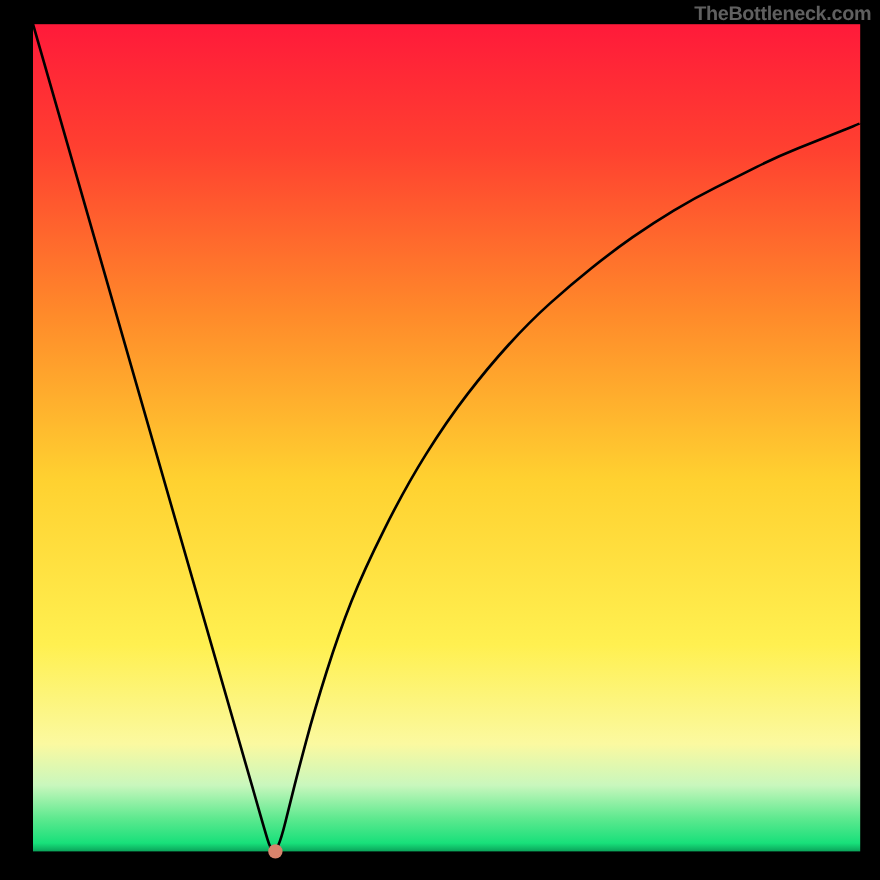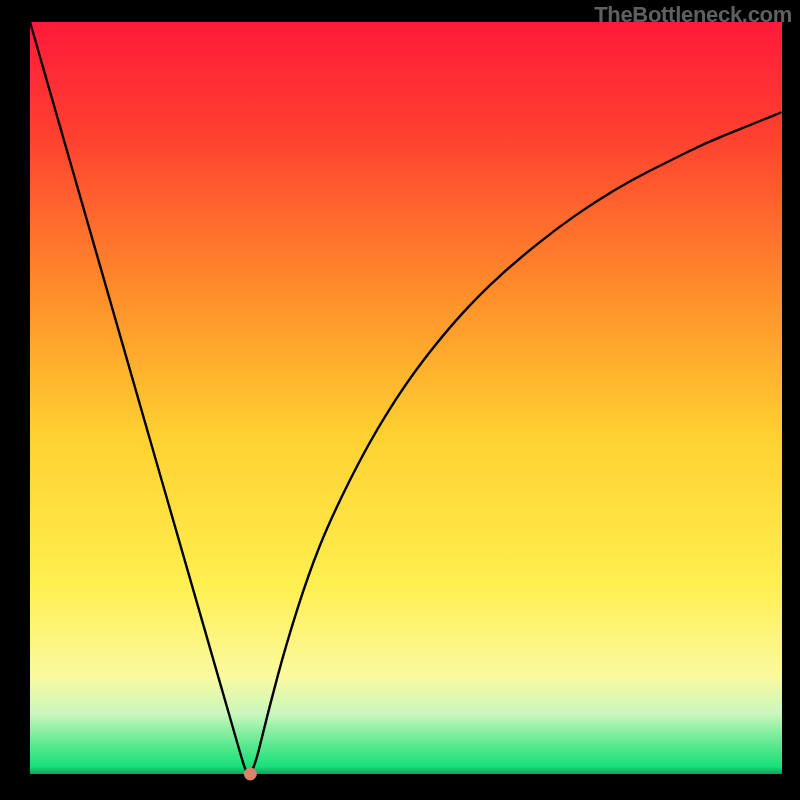--- a/index.html
+++ b/index.html
@@ -7,21 +7,21 @@
   .wrap {
     position: relative;
     width: 800px;
     height: 800px;
   }
   .watermark {
     position: absolute;
     top: 2px;
     right: 8px;
     font-family: Arial, Helvetica, sans-serif;
-    font-size: 22px;
+    font-size: 18px;
     font-weight: 600;
     color: #606060;
     z-index: 5;
     letter-spacing: -0.3px;
   }
   svg { display: block; }
 </style>
 </head>
 <body>
 

